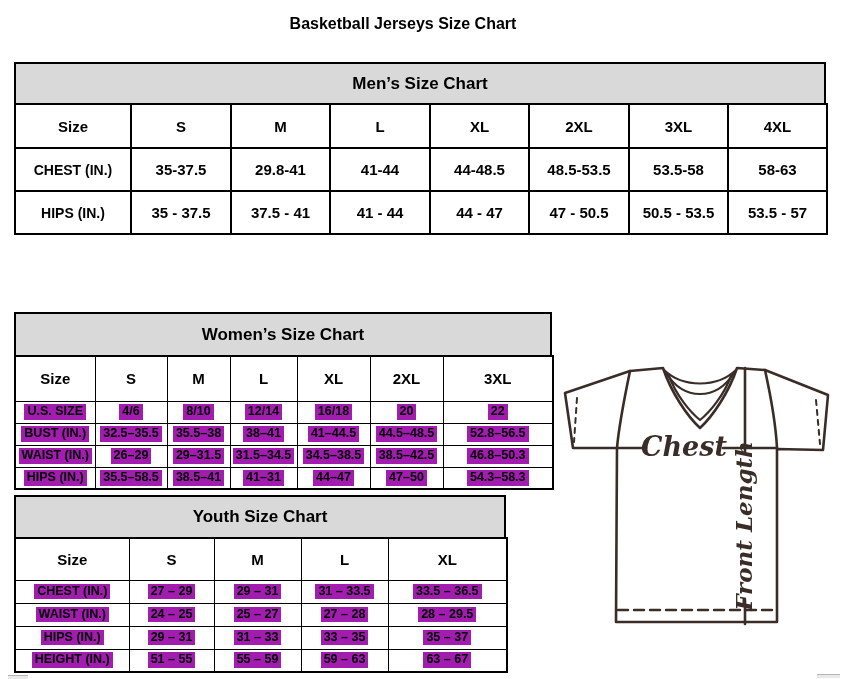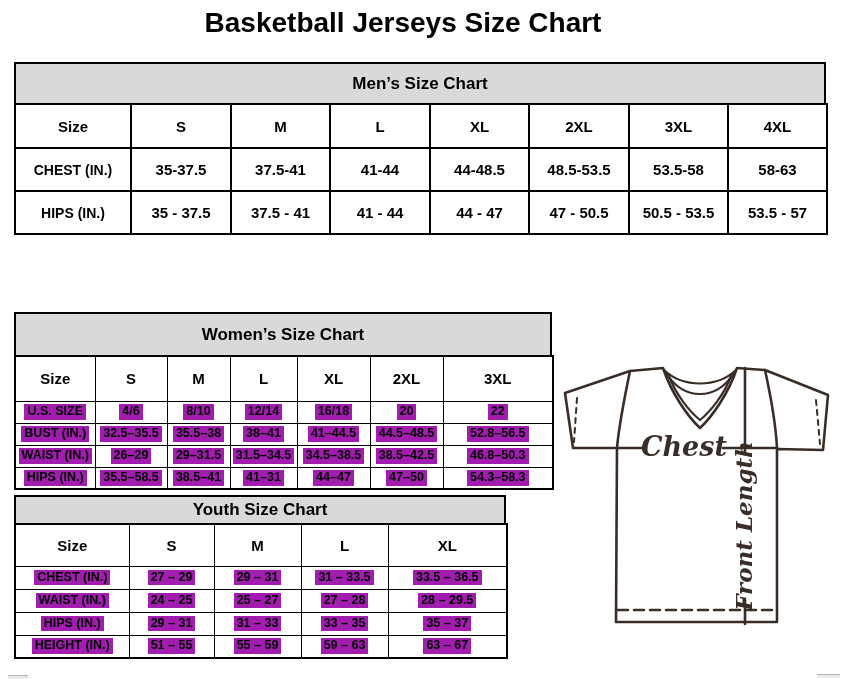--- a/index.html
+++ b/index.html
@@ -2,22 +2,22 @@
 <html><head>
 <meta charset="utf-8">
 <style>
   * { margin:0; padding:0; box-sizing:border-box; }
   html,body { background:#ffffff; }
   body {
     width:843px; height:679px; position:relative; overflow:hidden;
     font-family:"Liberation Sans", sans-serif; color:#000;
   }
   .page-title {
-    position:absolute; top:7px; left:0; width:806px;
-    text-align:center; font-size:28px; font-weight:bold;
+    position:absolute; top:15px; left:0; width:806px;
+    text-align:center; font-size:16px; font-weight:bold;
   }
   .chart { position:absolute; }
   .chart-bar {
     background:#d9d9d9; border:2px solid #000; border-bottom:none;
     font-weight:bold; font-size:17px; text-align:center;
     display:flex; align-items:center; justify-content:center;
   }
   table { border-collapse:collapse; table-layout:fixed; width:100%; background:#fff; }
   td {
     text-align:center; vertical-align:middle; font-weight:bold;
@@ -35,21 +35,21 @@
   .womens-chart .chart-bar { height:43px; }
   .womens-chart td { border:1px solid #000; }
   .womens-chart table { border:2px solid #000; }
   .womens-chart tr.r-head { height:45px; }
   .womens-chart tr.r-head td { font-size:15px; }
   .womens-chart tr.r-data { height:22px; }
   .womens-chart tr.r-data td { font-size:12.5px; }
   .womens-chart td.rowlab { font-size:11.5px; }
   
   .youth-chart { left:14px; top:495px; width:492px; }
-  .youth-chart .chart-bar { height:28px; }
+  .youth-chart .chart-bar { height:42px; }
   .youth-chart td { border:1px solid #000; }
   .youth-chart table { border:2px solid #000; }
   .youth-chart tr.r-head { height:42px; }
   .youth-chart tr.r-head td { font-size:15px; }
   .youth-chart tr.r-data { height:23px; }
   .youth-chart tr.r-data td { font-size:12.5px; }
   .youth-chart td.rowlab { font-size:11.5px; }
   
   .hl { background:#a21caf; padding:0 3px; display:inline-block; line-height:1.25; }
   
@@ -89,21 +89,21 @@
         <td>M</td>
         <td>L</td>
         <td>XL</td>
         <td>2XL</td>
         <td>3XL</td>
         <td>4XL</td>
       </tr>
       <tr class="r-data">
         <td class="rowlab">CHEST (IN.)</td>
         <td>35-37.5</td>
-        <td>37.5-41</td>
+        <td>29.8-41</td>
         <td>41-44</td>
         <td>44-48.5</td>
         <td>48.5-53.5</td>
         <td>53.5-58</td>
         <td>58-63</td>
       </tr>
       <tr class="r-data">
         <td class="rowlab">HIPS (IN.)</td>
         <td>35 - 37.5</td>
         <td>37.5 - 41</td>

